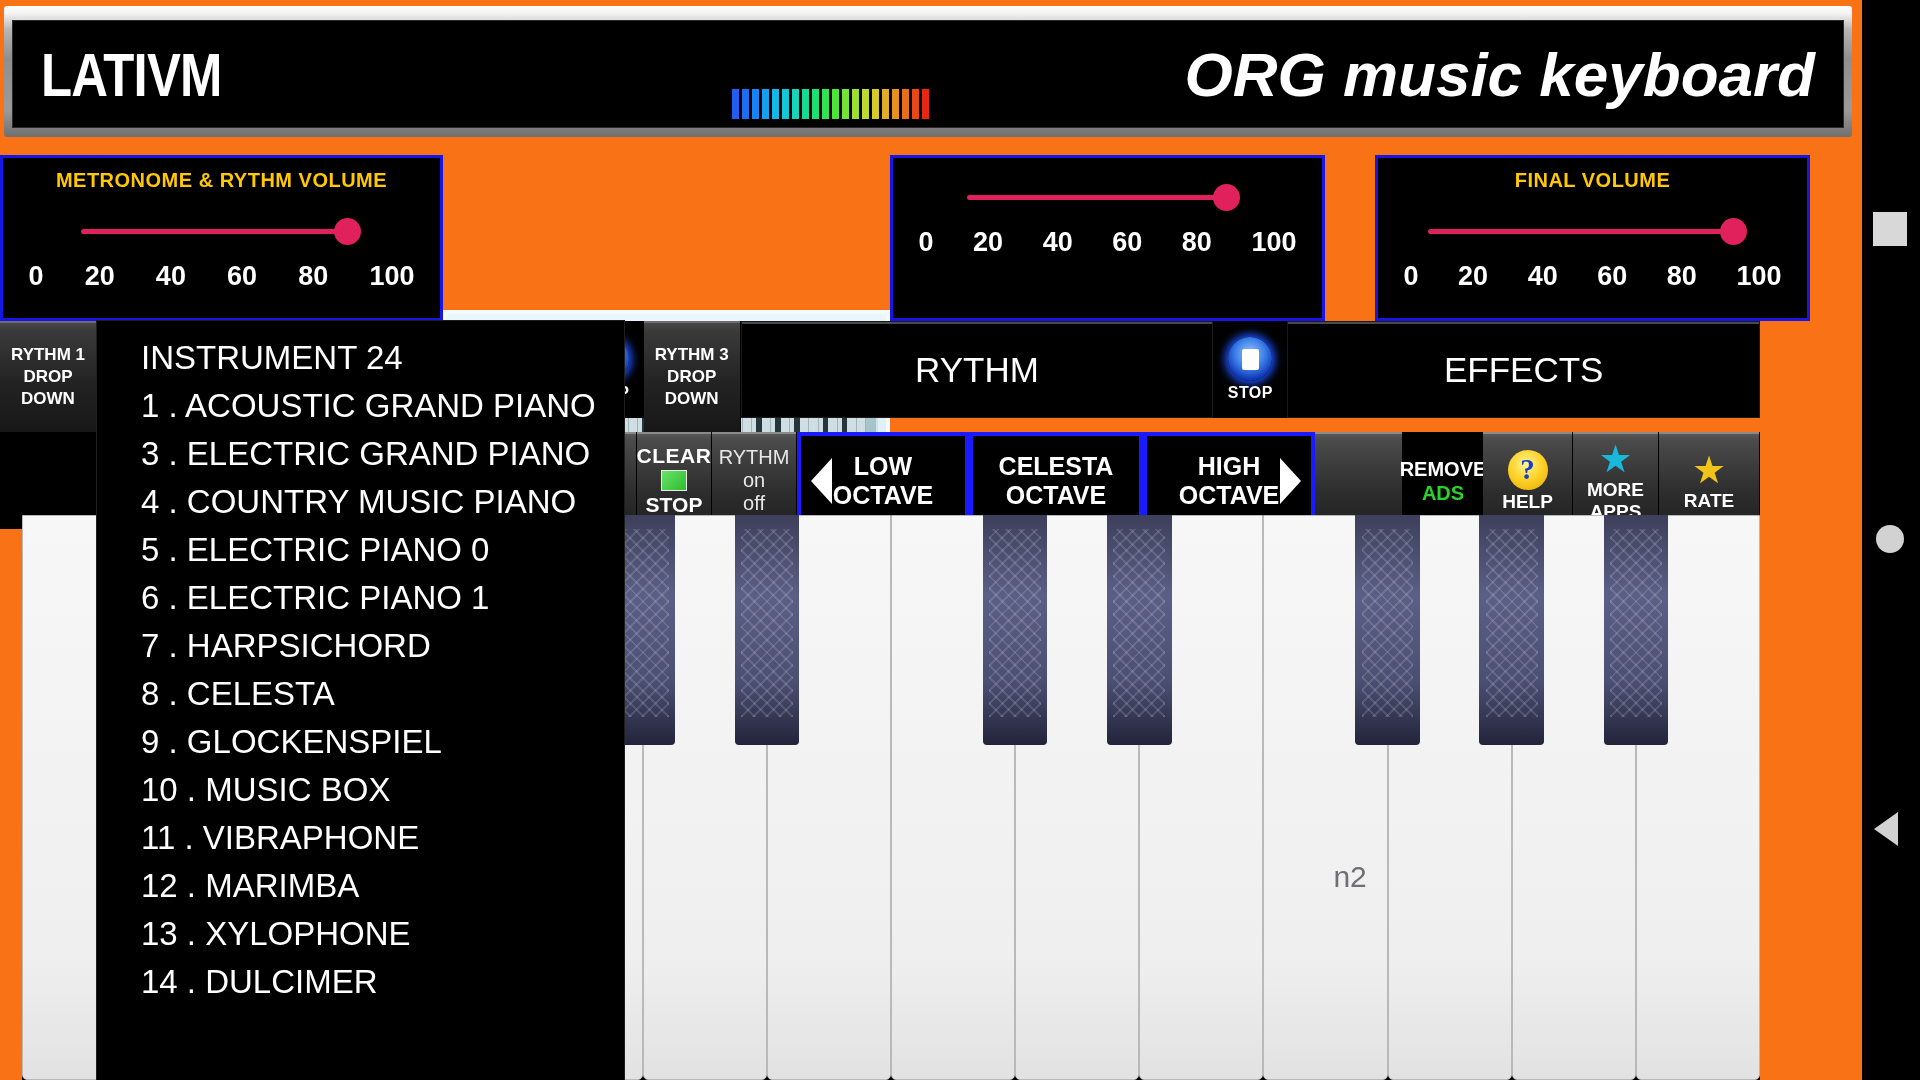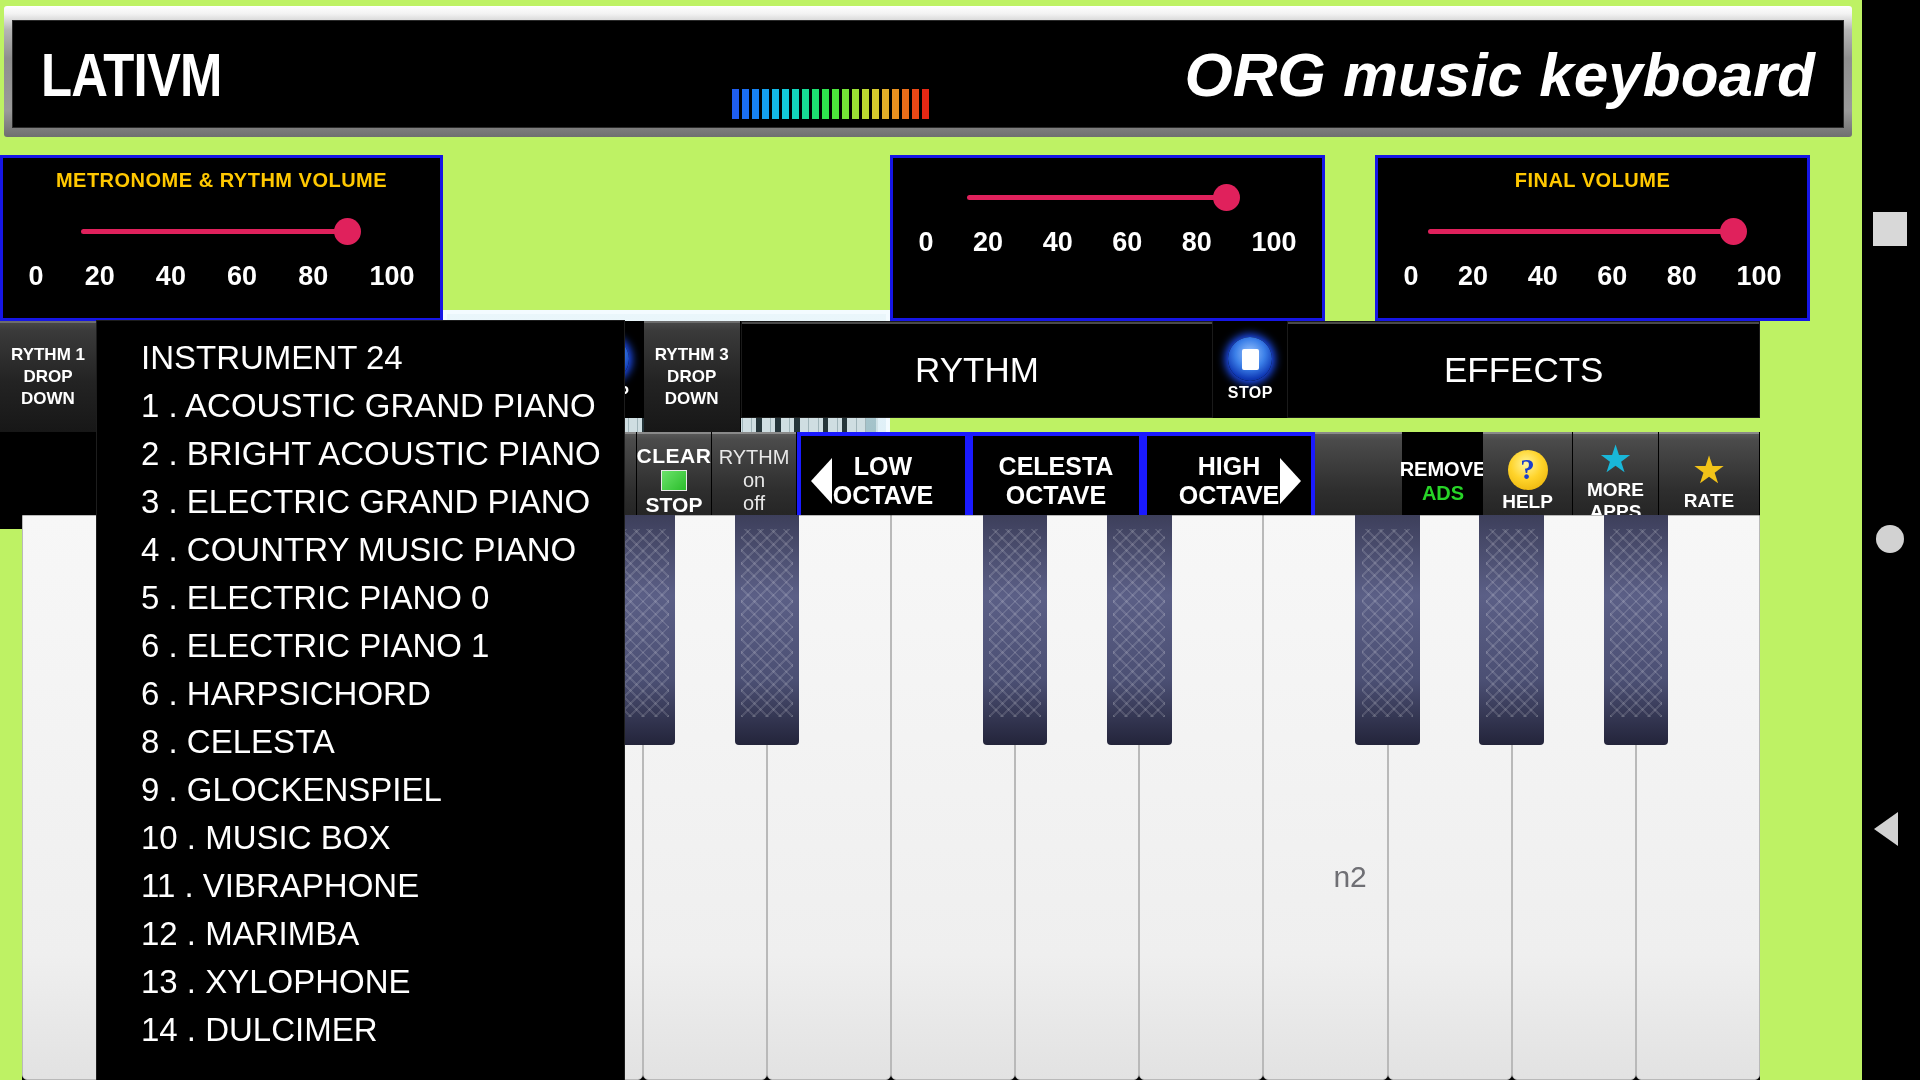--- a/index.html
+++ b/index.html
@@ -1,17 +1,17 @@
 <!DOCTYPE html>
 <html><head>
 <meta charset="utf-8">
 <style>
   html,body{margin:0;padding:0;background:#000;}
   body{width:1920px;height:1080px;overflow:hidden;font-family:"Liberation Sans",sans-serif;-webkit-font-smoothing:antialiased;}
-  .app{position:absolute;left:0;top:0;width:1862px;height:1080px;background:#bef264;overflow:hidden;}
+  .app{position:absolute;left:0;top:0;width:1862px;height:1080px;background:#f97316;overflow:hidden;}
 
   
   .navbar{position:absolute;right:0;top:0;width:58px;height:1080px;background:#000;}
   .nav-sq{position:absolute;left:11px;top:212px;width:34px;height:34px;background:#d8d8d8;}
   .nav-circ{position:absolute;left:14px;top:525px;width:28px;height:28px;border-radius:50%;background:#d2d2d2;}
   .nav-tri{position:absolute;left:12px;top:812px;width:0;height:0;border-top:17px solid transparent;border-bottom:17px solid transparent;border-right:24px solid #d2d2d2;}
 
   
   .hdr-outer{position:absolute;left:4px;top:6px;width:1848px;height:131px;
      background:linear-gradient(to bottom,#ffffff 0%,#f2f2f2 6%,#b6b6b6 18%,#8f8f8f 40%,#9a9a9a 80%,#6f6f6f 100%);
@@ -370,26 +370,25 @@
       <div class="black" style="width: 64.5543px; left: 1333.29px;"></div>
       <div class="black" style="width: 64.5543px; left: 1457.44px;"></div>
       <div class="black" style="width: 64.5543px; left: 1581.58px;"></div>
       <div class="keylbl" style="left: 1311.43px; top: 345px;">n2</div>
     </div>
 
   <div class="dropdown">
     <div class="dd-head">INSTRUMENT 24</div>
     <div id="ddlist">
         <div class="dd-item">1 . ACOUSTIC GRAND PIANO</div>
-        <div class="dd-item">2 . BRIGHT ACOUSTIC PIANO</div>
         <div class="dd-item">3 . ELECTRIC GRAND PIANO</div>
         <div class="dd-item">4 . COUNTRY MUSIC PIANO</div>
         <div class="dd-item">5 . ELECTRIC PIANO 0</div>
         <div class="dd-item">6 . ELECTRIC PIANO 1</div>
-        <div class="dd-item">6 . HARPSICHORD</div>
+        <div class="dd-item">7 . HARPSICHORD</div>
         <div class="dd-item">8 . CELESTA</div>
         <div class="dd-item">9 . GLOCKENSPIEL</div>
         <div class="dd-item">10 . MUSIC BOX</div>
         <div class="dd-item">11 . VIBRAPHONE</div>
         <div class="dd-item">12 . MARIMBA</div>
         <div class="dd-item">13 . XYLOPHONE</div>
         <div class="dd-item">14 . DULCIMER</div>
       </div>
   </div>
 

